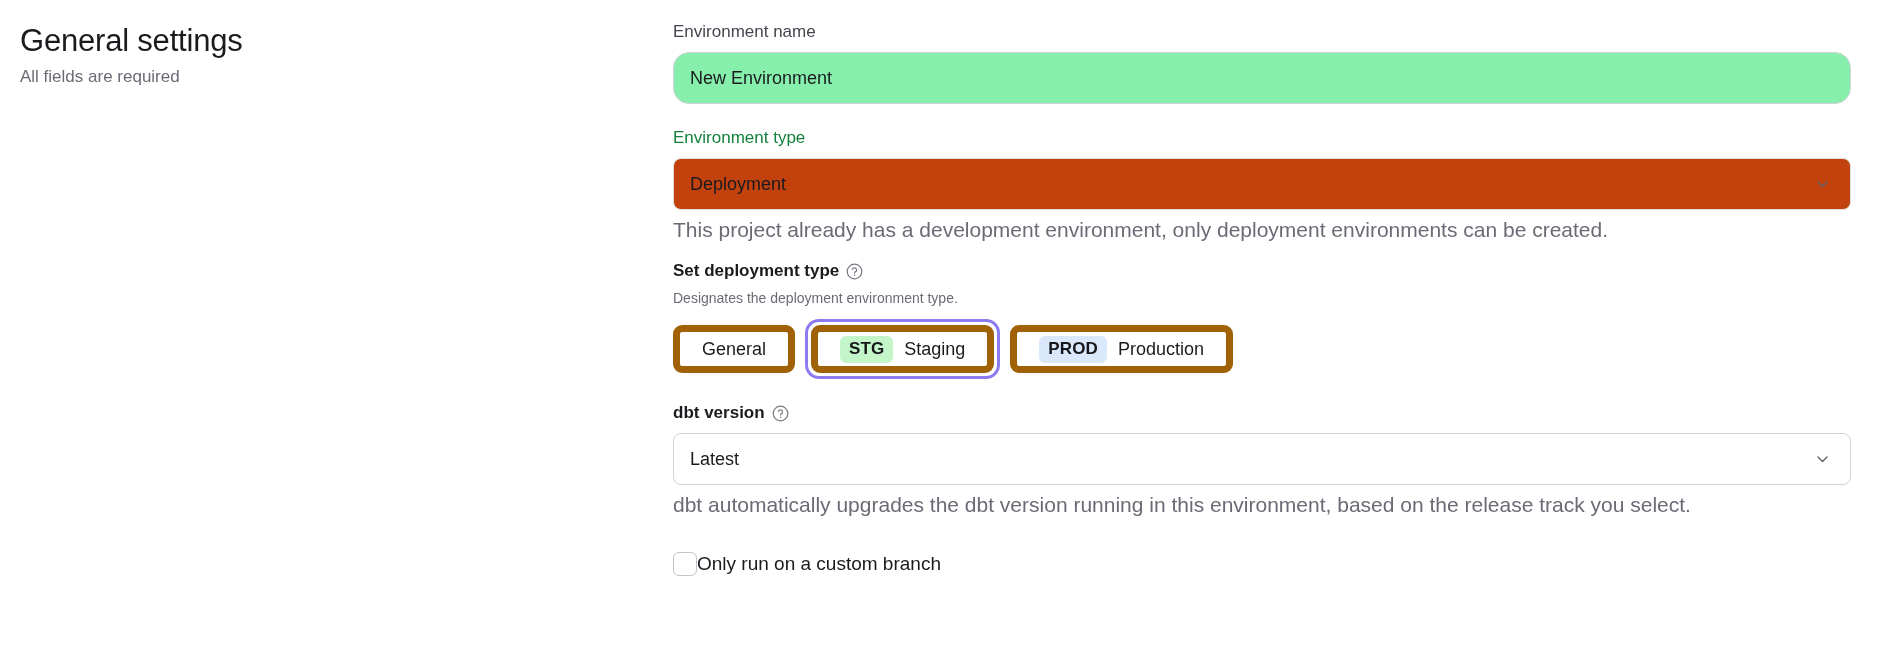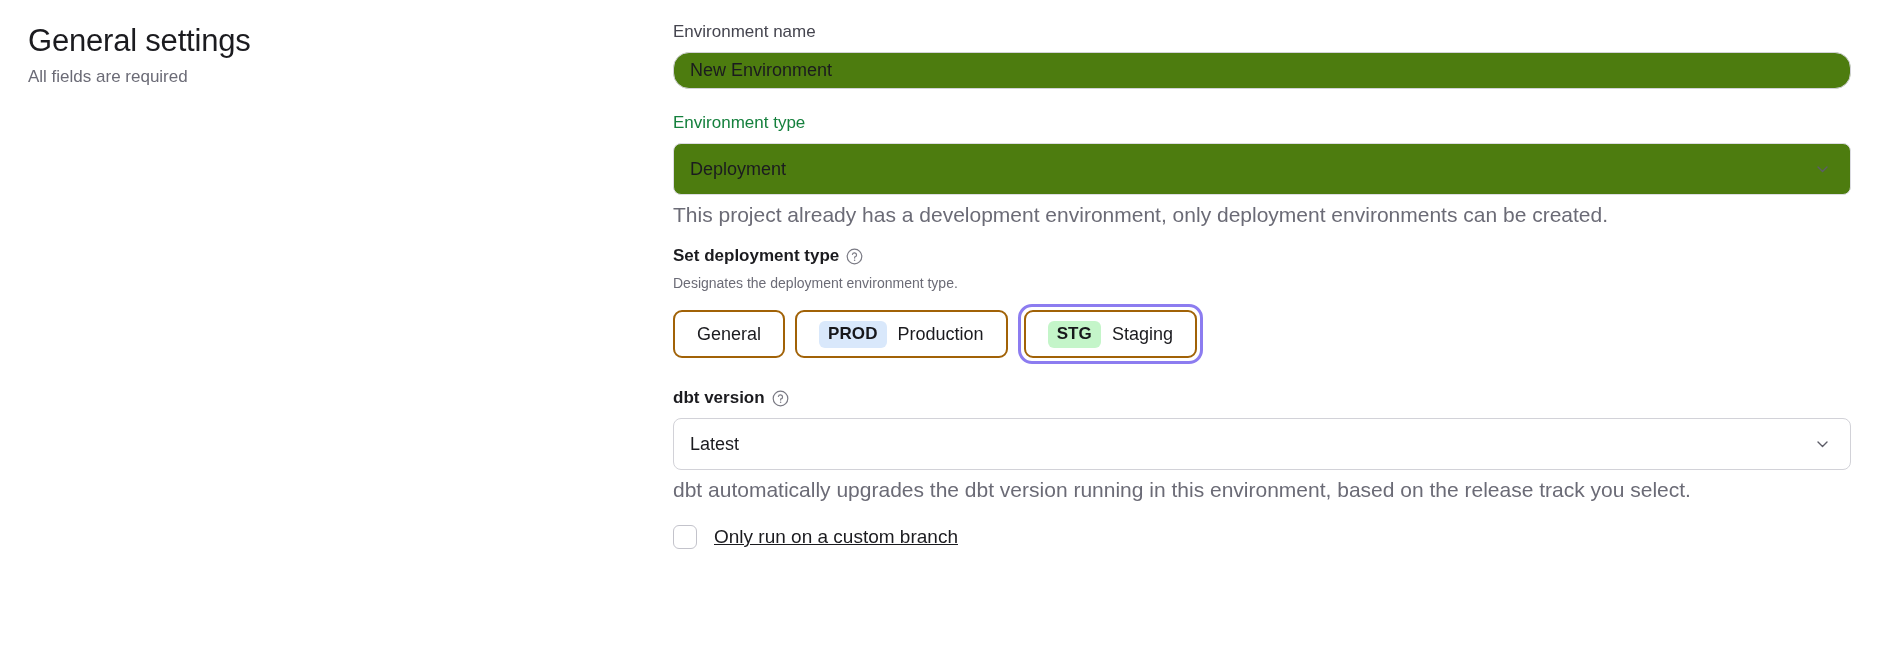--- a/index.html
+++ b/index.html
@@ -21,21 +21,21 @@
     width: 1888px;
     height: 660px;
     display: flex;
     padding-top: 18px;
   }
 
   
   .left-col {
     width: 673px;
     flex: 0 0 673px;
-    padding-left: 28px;
+    padding-left: 20px;
     padding-top: 4px;
   }
   .page-title {
     font-size: 31px;
     line-height: 38px;
     font-weight: 400;
     letter-spacing: -0.2px;
     color: #1b1b1f;
     margin: 0 0 6px 0;
   }
@@ -83,24 +83,24 @@
   .sub-text {
     font-size: 14px;
     line-height: 22px;
     color: #6b6b76;
     margin: 0 0 10px 0;
   }
 
   
   .text-input {
     width: 1178px;
-    height: 37px;
+    height: 52px;
     border: 1px solid #d2d2d8;
     border-radius: 16px;
-    background: #4d7c0f;
+    background: #86efac;
     font-family: "Liberation Sans", sans-serif;
     font-size: 18px;
     color: #1b1b1f;
     padding: 0 16px;
     outline: none;
   }
   .text-input::placeholder { color: #9a9aa3; }
 
   .select-wrap {
     position: relative;
@@ -114,21 +114,21 @@
     border-radius: 8px;
     background: #ffffff;
     display: flex;
     align-items: center;
     padding: 0 16px;
     font-size: 18px;
     color: #1b1b1f;
     cursor: pointer;
   }
   .select-box.disabled {
-    background: #4d7c0f;
+    background: #c2410c;
     border-color: #dcdce2;
   }
   .chev {
     position: absolute;
     right: 22px;
     top: 50%;
     transform: translateY(-50%);
     width: 13px;
     height: 13px;
     pointer-events: none;
@@ -146,21 +146,21 @@
 
   
   .seg-group {
     display: flex;
     align-items: center;
     gap: 0;
     margin-top: 2px;
   }
   .seg-btn {
     height: 48px;
-    border: 2px solid #a16207;
+    border: 7px solid #a16207;
     border-radius: 9px;
     background: #ffffff;
     display: flex;
     align-items: center;
     gap: 11px;
     padding: 0 22px;
     font-size: 18px;
     color: #1b1b1f;
     font-family: "Liberation Sans", sans-serif;
     cursor: pointer;
@@ -186,23 +186,21 @@
     letter-spacing: 0.1px;
     color: #17171b;
   }
   .badge-stg { background: #c4f5c9; }
   .badge-prod { background: #d9e8fb; }
 
   
   .check-row {
     display: flex;
     align-items: center;
-    gap: 17px;
-    margin-top: 24px;
-    text-decoration: underline;
+    margin-top: 36px;
   }
   .checkbox {
     width: 24px;
     height: 24px;
     border: 1px solid #c3c3cb;
     border-radius: 6px;
     background: #ffffff;
     flex: 0 0 24px;
     cursor: pointer;
   }
@@ -265,31 +263,31 @@
       <p class="sub-text">Designates the deployment environment type.</p>
 
       <div class="seg-group">
 
         <span class="seg-item">
           <button class="seg-btn">
             <span>General</span>
           </button>
         </span>
 
+        <span class="seg-item focused">
+          <button class="seg-btn">
+            <span class="badge badge-stg">STG</span>
+            <span>Staging</span>
+          </button>
+        </span>
+
         <span class="seg-item">
           <button class="seg-btn">
             <span class="badge badge-prod">PROD</span>
             <span>Production</span>
-          </button>
-        </span>
-
-        <span class="seg-item focused">
-          <button class="seg-btn">
-            <span class="badge badge-stg">STG</span>
-            <span>Staging</span>
           </button>
         </span>
       </div>
     </div>
 
     <div class="spacer-22"></div>
 
     <div class="field">
       <div class="field-label strong">
         <span>dbt version</span>

